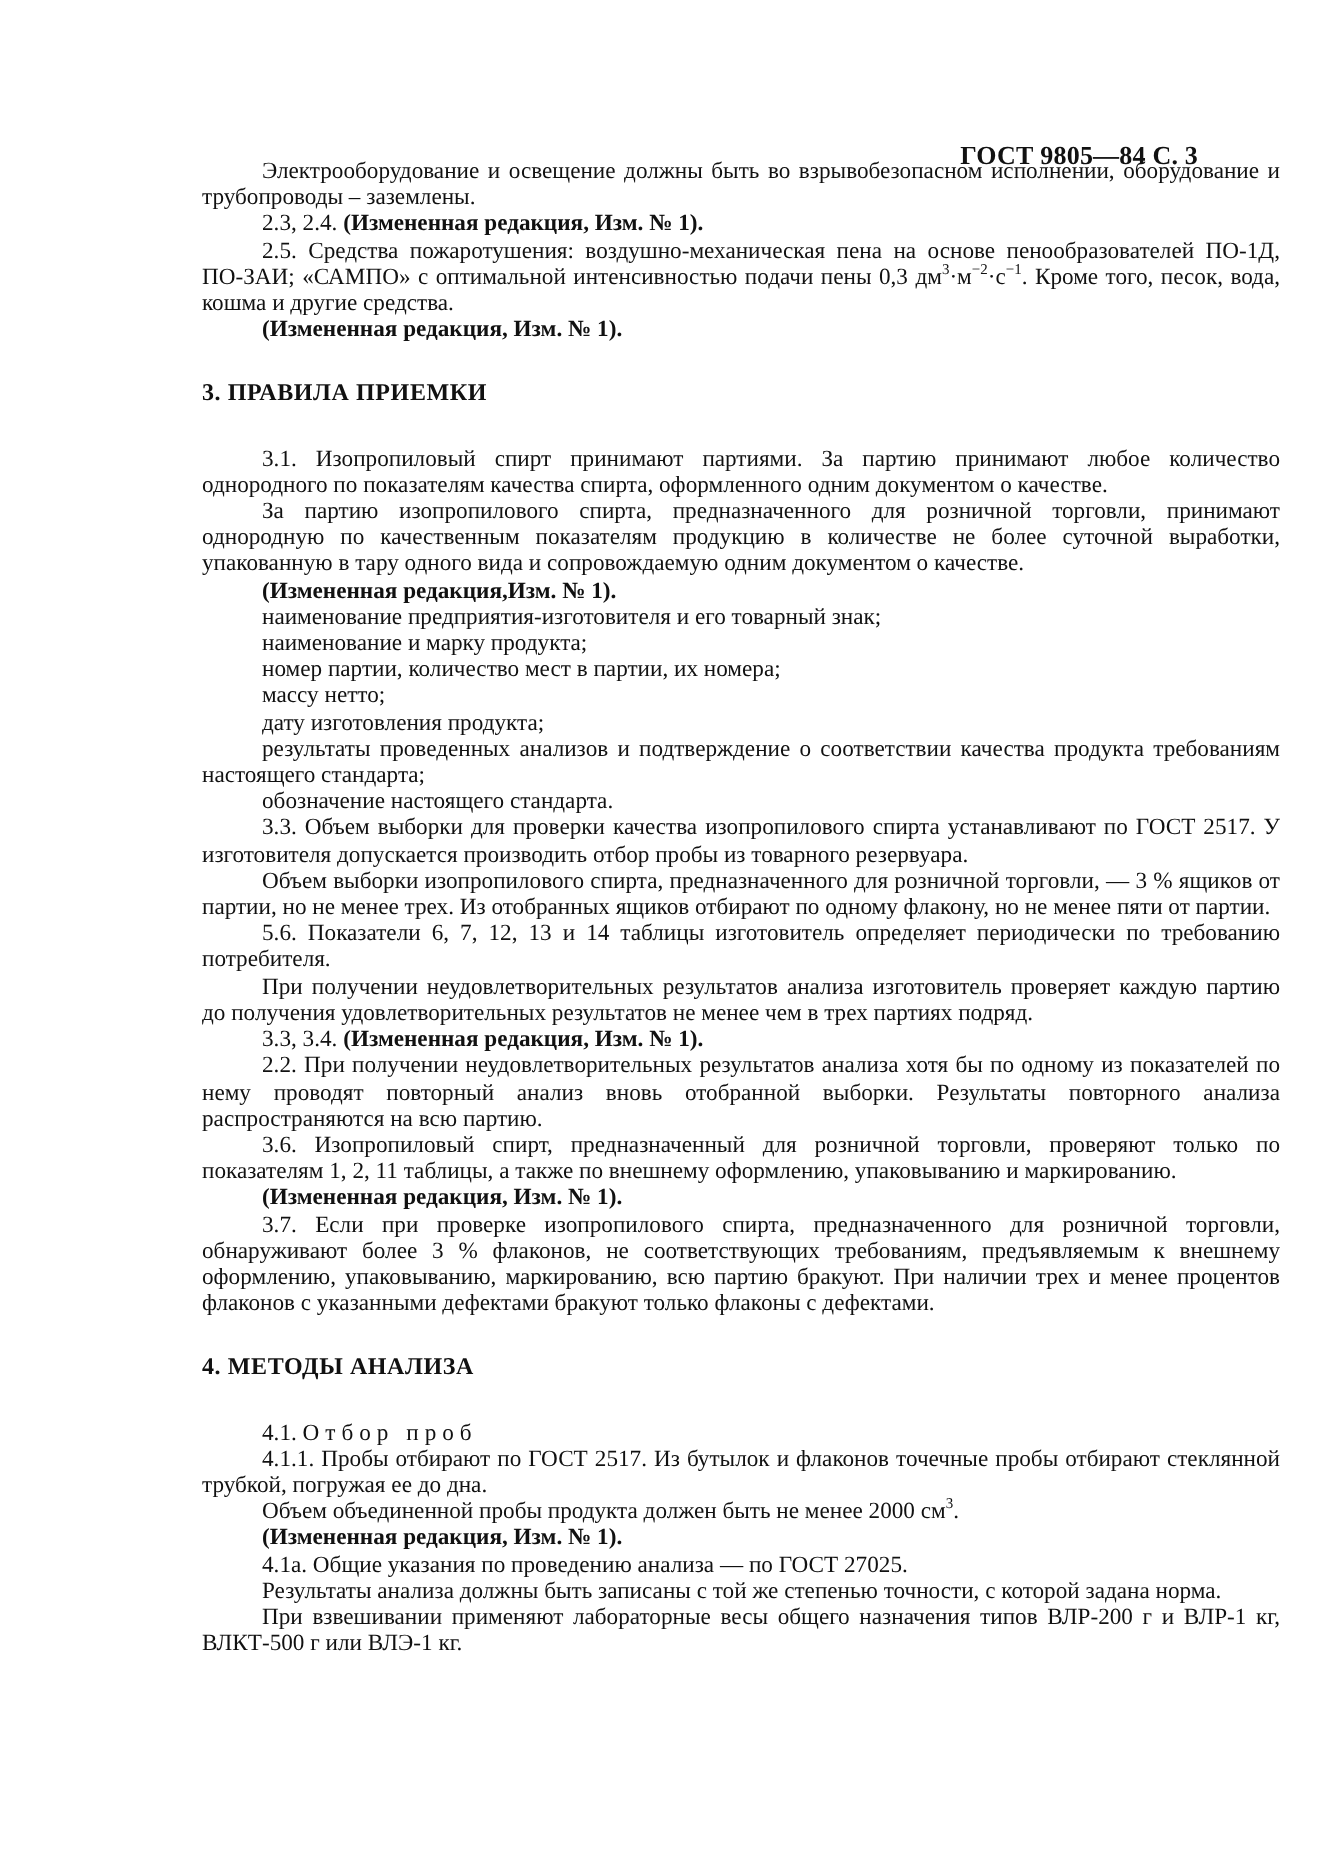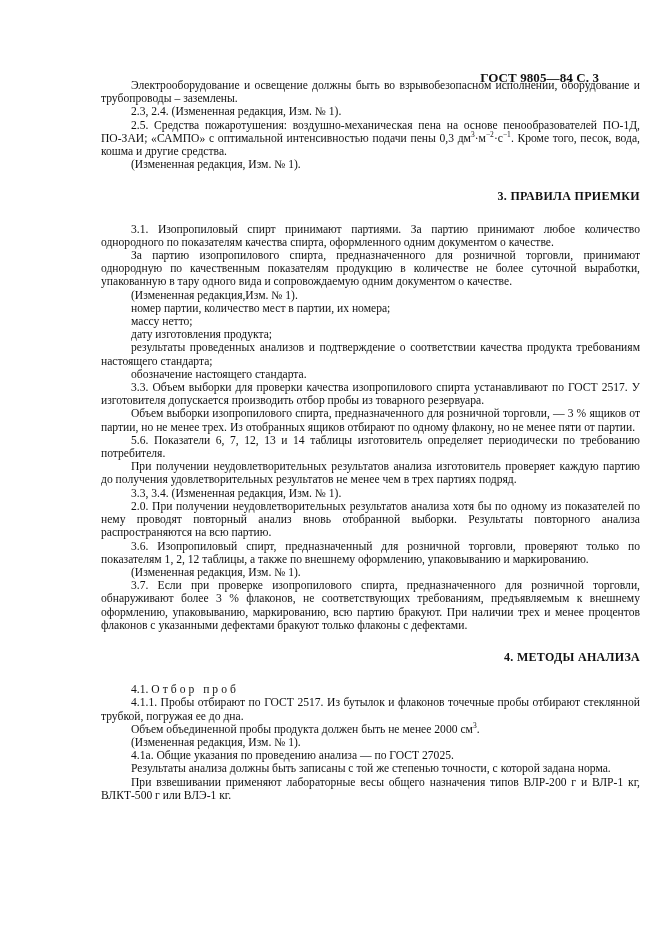--- a/index.html
+++ b/index.html
@@ -3,54 +3,56 @@
 <meta charset="utf-8">
 <style>
   html, body { margin: 0; padding: 0; background: #ffffff; }
   body { width: 661px; height: 936px; position: relative; overflow: hidden;
          font-family: "Liberation Serif", "DejaVu Serif", serif; color: #111; }
   .page-header { position: absolute; top: 70px; right: 62px; font-weight: bold;
                  font-size: 13px; letter-spacing: 0.1px; }
   .content { position: absolute; left: 61px; top: 79px; width: 539px;
              font-size: 11.6px; line-height: 13.2px; margin-left: 40px; }
   .p { margin: 0; text-align: justify; text-indent: 30px; }
-  .b { font-weight: normal; }
-  .heading { text-align: right; font-weight: bold; font-size: 12px;
+  .b { font-weight: bold; }
+  .heading { text-align: left; font-weight: bold; font-size: 12px;
              margin: 19px 0 19px 0; letter-spacing: 0.3px; }
   .spaced { letter-spacing: 3px; font-family: Liberation Serif, serif; }
   sup { font-size: 7.5px; line-height: 0; vertical-align: 5px; }
 </style>
 </head>
 <body>
 
 <div class="page-header">ГОСТ 9805—84 С. 3</div>
 
 <div class="content">
   <p class="p">Электрооборудование и освещение должны быть во взрывобезопасном исполнении, оборудование и трубопроводы – заземлены.</p>
   <p class="p"><span>2.3, 2.4. </span><span class="b">(Измененная редакция, Изм. № 1).</span></p>
   <p class="p"><span>2.5. Средства пожаротушения: воздушно-механическая пена на основе пенообразователей ПО-1Д, ПО-ЗАИ; «САМПО» с оптимальной интенсивностью подачи пены 0,3 дм</span><sup>3</sup><span>·м</span><sup>−2</sup><span>·с</span><sup>−1</sup><span>. Кроме того, песок, вода, кошма и другие средства.</span></p>
   <p class="p"><span class="b">(Измененная редакция, Изм. № 1).</span></p>
 
   <div class="heading">3. ПРАВИЛА ПРИЕМКИ</div>
 
   <p class="p">3.1. Изопропиловый спирт принимают партиями. За партию принимают любое количество однородного по показателям качества спирта, оформленного одним документом о качестве.</p>
   <p class="p">За партию изопропилового спирта, предназначенного для розничной торговли, принимают однородную по качественным показателям продукцию в количестве не более суточной выработки, упакованную в тару одного вида и сопровождаемую одним документом о качестве.</p>
   <p class="p"><span class="b">(Измененная редакция,Изм. № 1).</span></p>
+  <p class="p">наименование предприятия-изготовителя и его товарный знак;</p>
+  <p class="p">наименование и марку продукта;</p>
   <p class="p">номер партии, количество мест в партии, их номера;</p>
   <p class="p">массу нетто;</p>
   <p class="p">дату изготовления продукта;</p>
   <p class="p">результаты проведенных анализов и подтверждение о соответствии качества продукта требованиям настоящего стандарта;</p>
   <p class="p">обозначение настоящего стандарта.</p>
   <p class="p">3.3. Объем выборки для проверки качества изопропилового спирта устанавливают по ГОСТ 2517. У изготовителя допускается производить отбор пробы из товарного резервуара.</p>
   <p class="p">Объем выборки изопропилового спирта, предназначенного для розничной торговли, — 3 % ящиков от партии, но не менее трех. Из отобранных ящиков отбирают по одному флакону, но не менее пяти от партии.</p>
   <p class="p">5.6. Показатели 6, 7, 12, 13 и 14 таблицы изготовитель определяет периодически по требованию потребителя.</p>
   <p class="p">При получении неудовлетворительных результатов анализа изготовитель проверяет каждую партию до получения удовлетворительных результатов не менее чем в трех партиях подряд.</p>
   <p class="p"><span>3.3, 3.4. </span><span class="b">(Измененная редакция, Изм. № 1).</span></p>
-  <p class="p">2.0. При получении неудовлетворительных результатов анализа хотя бы по одному из показателей по нему проводят повторный анализ вновь отобранной выборки. Результаты повторного анализа распространяются на всю партию.</p>
-  <p class="p">3.6. Изопропиловый спирт, предназначенный для розничной торговли, проверяют только по показателям 1, 2, 12 таблицы, а также по внешнему оформлению, упаковыванию и маркированию.</p>
+  <p class="p">2.2. При получении неудовлетворительных результатов анализа хотя бы по одному из показателей по нему проводят повторный анализ вновь отобранной выборки. Результаты повторного анализа распространяются на всю партию.</p>
+  <p class="p">3.6. Изопропиловый спирт, предназначенный для розничной торговли, проверяют только по показателям 1, 2, 11 таблицы, а также по внешнему оформлению, упаковыванию и маркированию.</p>
   <p class="p"><span class="b">(Измененная редакция, Изм. № 1).</span></p>
   <p class="p">3.7. Если при проверке изопропилового спирта, предназначенного для розничной торговли, обнаруживают более 3 % флаконов, не соответствующих требованиям, предъявляемым к внешнему оформлению, упаковыванию, маркированию, всю партию бракуют. При наличии трех и менее процентов флаконов с указанными дефектами бракуют только флаконы с дефектами.</p>
 
   <div class="heading">4. МЕТОДЫ АНАЛИЗА</div>
 
   <p class="p"><span>4.1. </span><span class="spaced">Отбор проб</span></p>
   <p class="p">4.1.1. Пробы отбирают по ГОСТ 2517. Из бутылок и флаконов точечные пробы отбирают стеклянной трубкой, погружая ее до дна.</p>
   <p class="p"><span>Объем объединенной пробы продукта должен быть не менее 2000 см</span><sup>3</sup><span>.</span></p>
   <p class="p"><span class="b">(Измененная редакция, Изм. № 1).</span></p>
   <p class="p">4.1а. Общие указания по проведению анализа — по ГОСТ 27025.</p>

